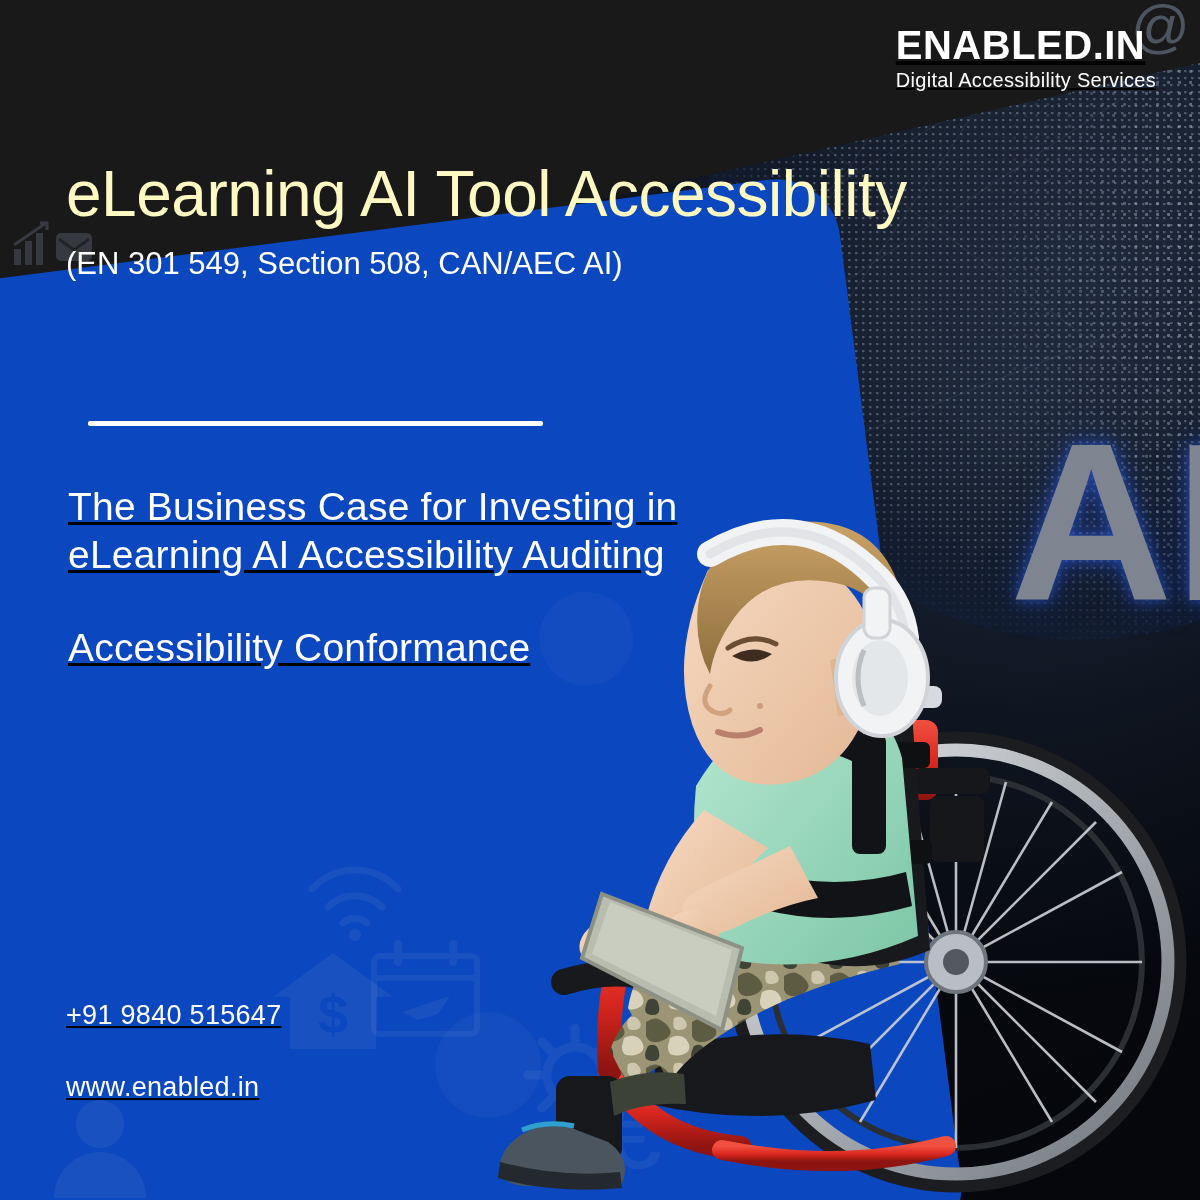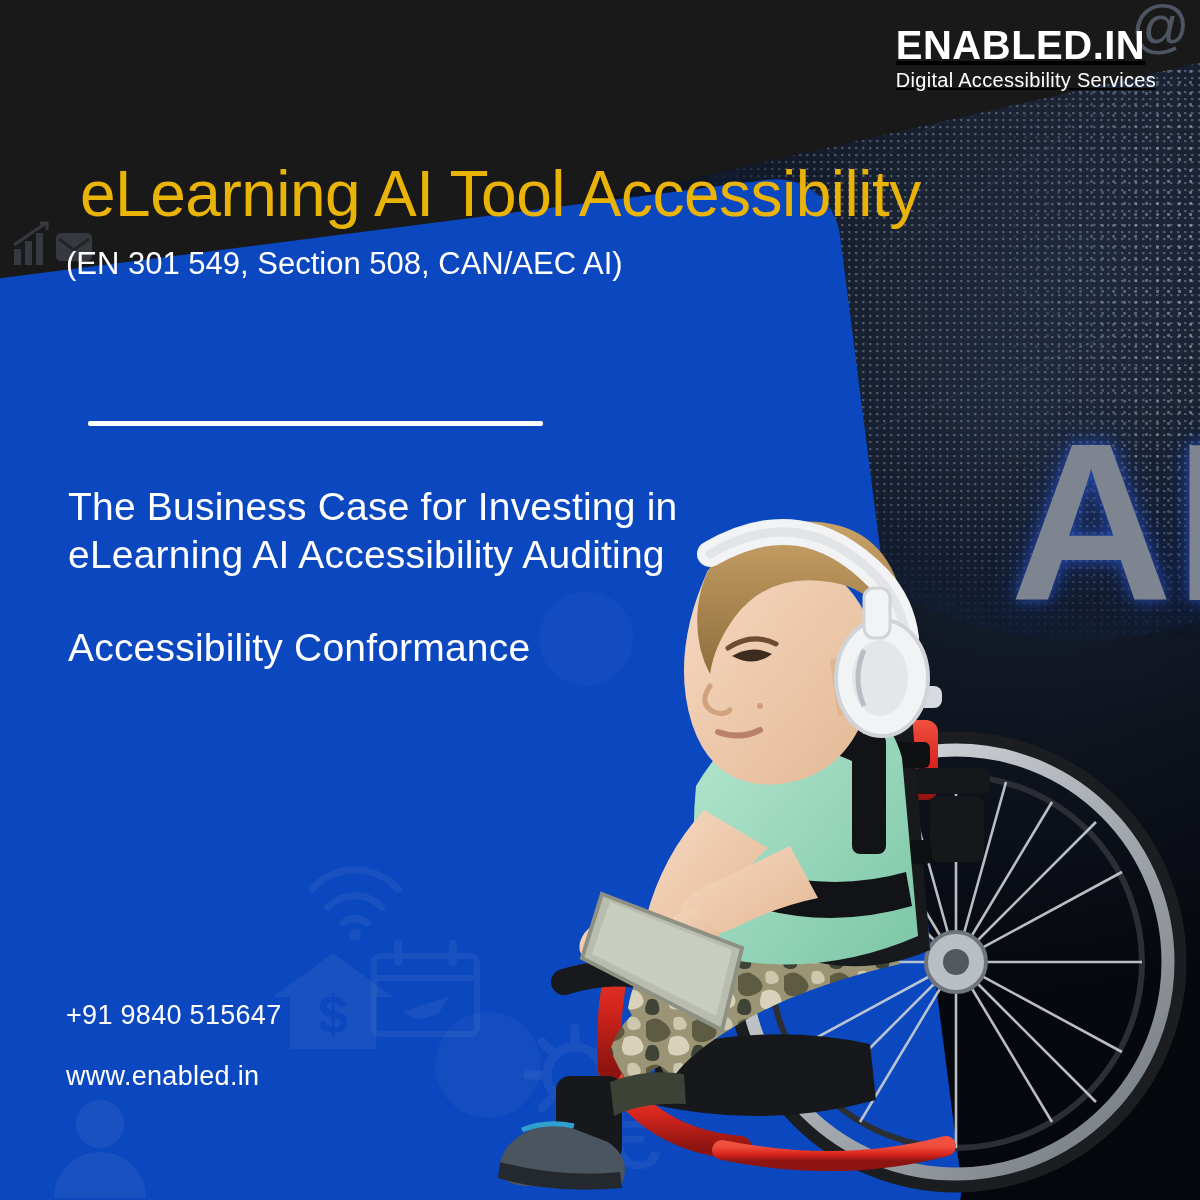--- a/index.html
+++ b/index.html
@@ -115,51 +115,52 @@
   }
   .wm{
     position:absolute;
     opacity:.055;
     color:#ffffff;
     pointer-events:none;
   }
 
   
   .headline{
-    position:absolute; left:80px; top:161px;
-    font-size:64px; font-weight:400; color:#eab308;
+    position:absolute; left:66px; top:161px;
+    font-size:64px; font-weight:400; color:#fef9c3;
     letter-spacing:-.5px; line-height:1.05;
     white-space:nowrap;
   }
   .subhead{
     position:absolute; left:66px; top:246px;
     font-size:31px; font-weight:400; color:#ffffff;
     letter-spacing:0px; white-space:nowrap;text-align:center;
   }
 
   .divider{
     position:absolute; left:88px; top:421px;
     width:455px; height:5px; background:#ffffff;
     border-radius:2px;
   }
 
   .body-block{
     position:absolute; left:68px; top:483px;
     width:700px;
+    text-decoration:underline;
   }
   .body-line{
     font-size:39px; font-weight:400; color:#ffffff;
     line-height:1.22; letter-spacing:.2px;
     white-space:nowrap;
   }
   .body-gap{ height:46px; }
 
   .contact{
     position:absolute; left:66px; top:1000px;
-    display:flex; flex-direction:column; gap:30px;
+    display:flex; flex-direction:column; gap:41px;text-decoration:underline;
   }
   .contact-line{
     font-size:27px; font-weight:400; color:#ffffff; letter-spacing:.3px;
     white-space:nowrap;
   }
 
   
   .logo{
     position:absolute; right:44px; top:24px;
     text-align:left;

